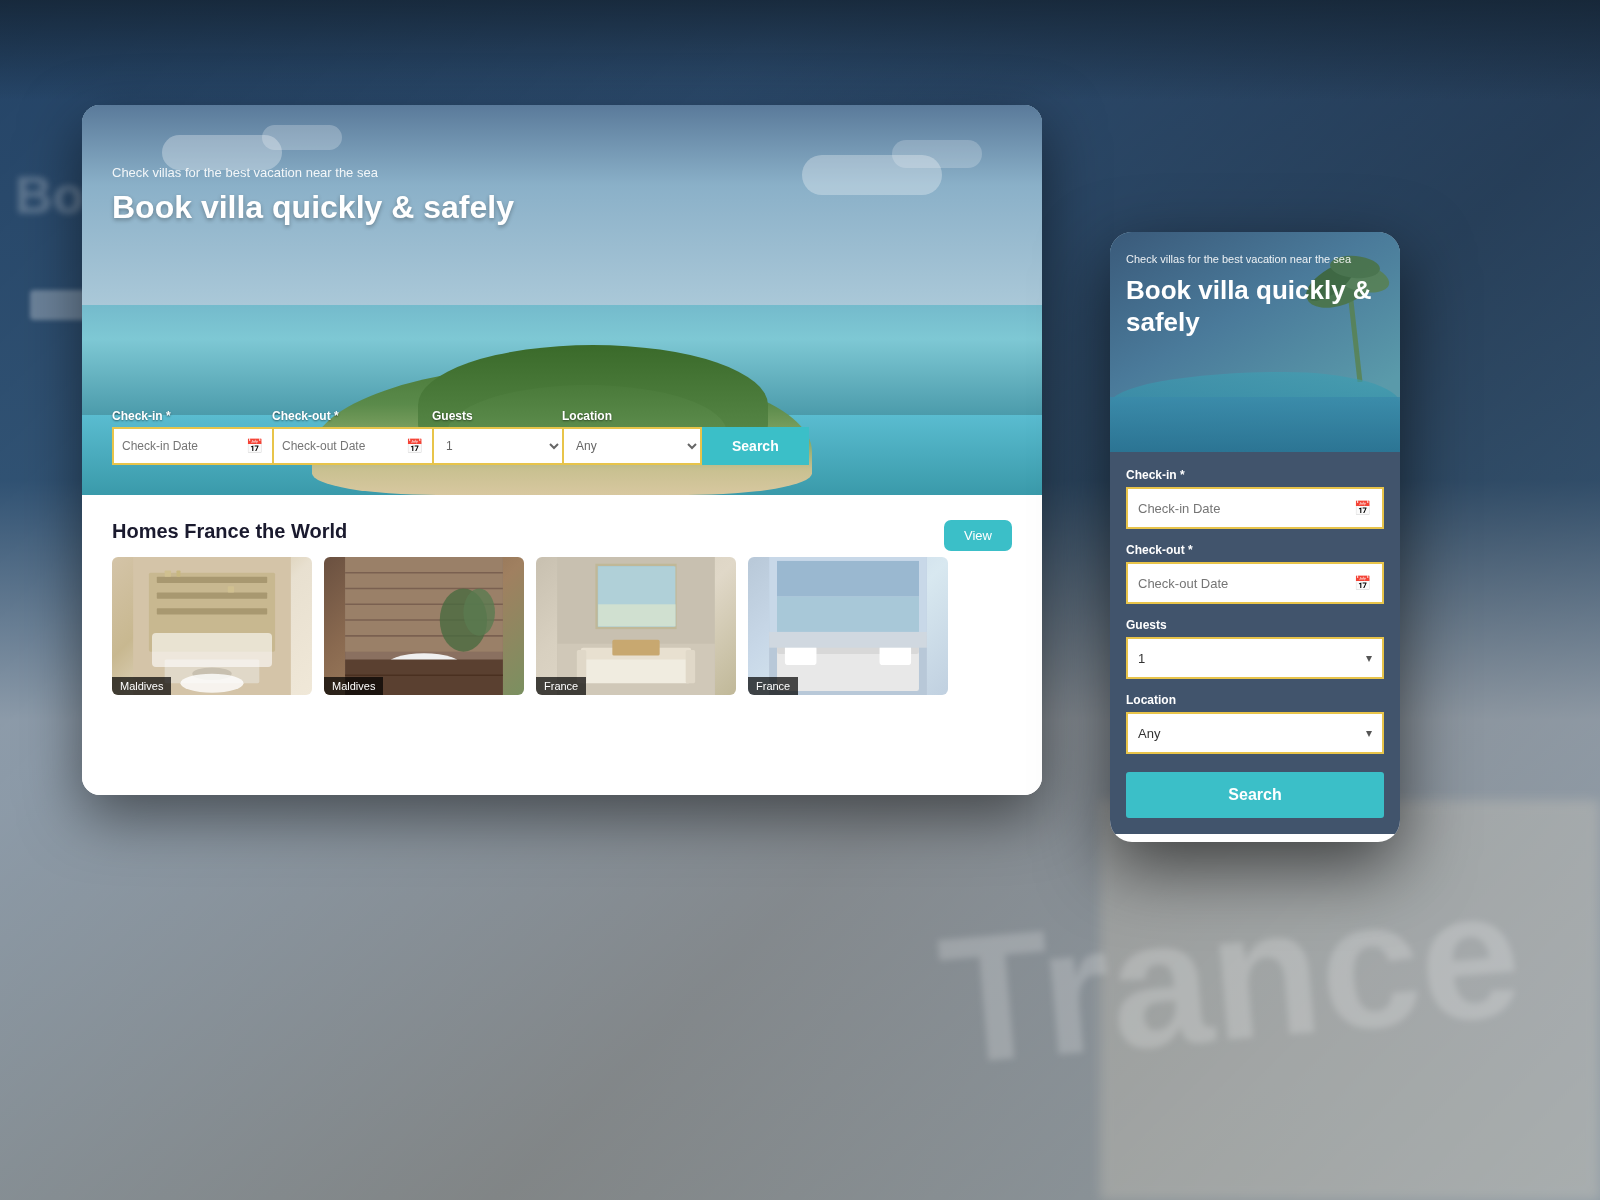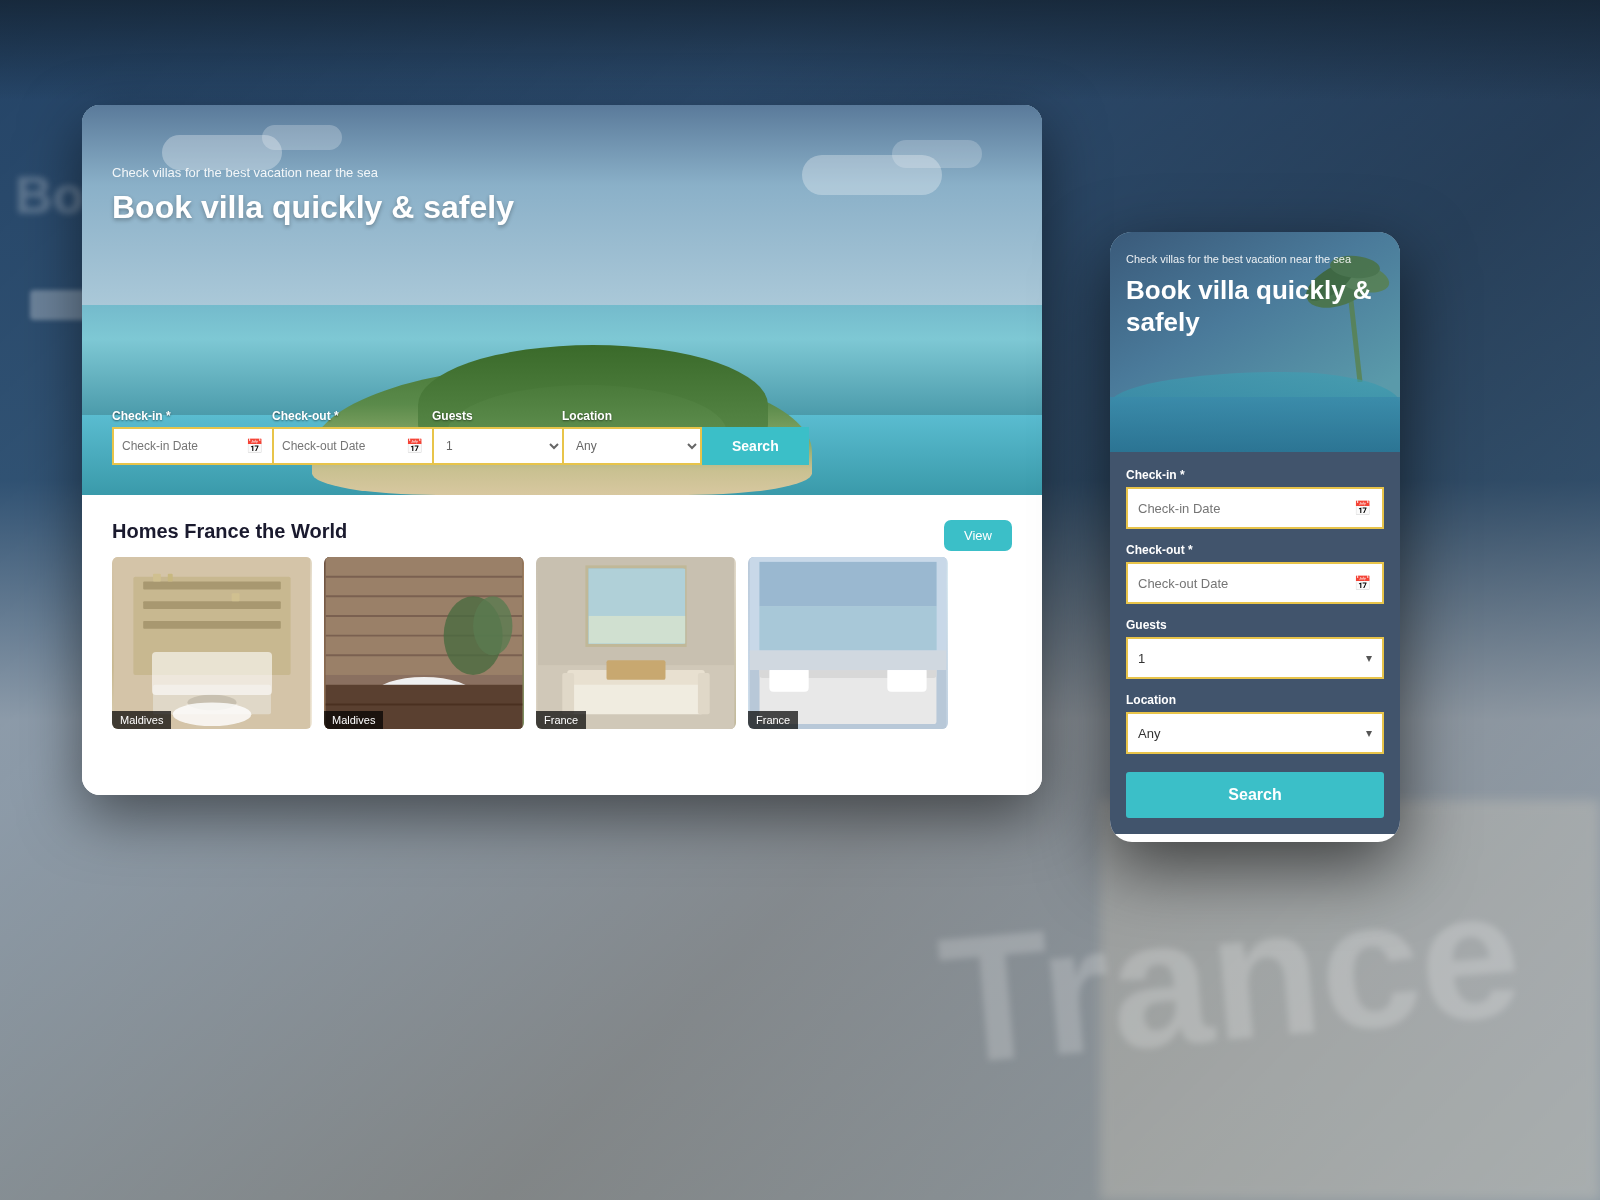--- a/index.html
+++ b/index.html
@@ -219,21 +219,21 @@
     }
 
     .property-grid {
       display: flex;
       gap: 12px;
       overflow: hidden;
     }
 
     .property-card {
       width: 200px;
-      height: 172px;
+      height: 138px;
       border-radius: 6px;
       overflow: hidden;
       position: relative;
       flex-shrink: 0;
     }
 
     .property-img {
       width: 100%;
       height: 100%;
     }

